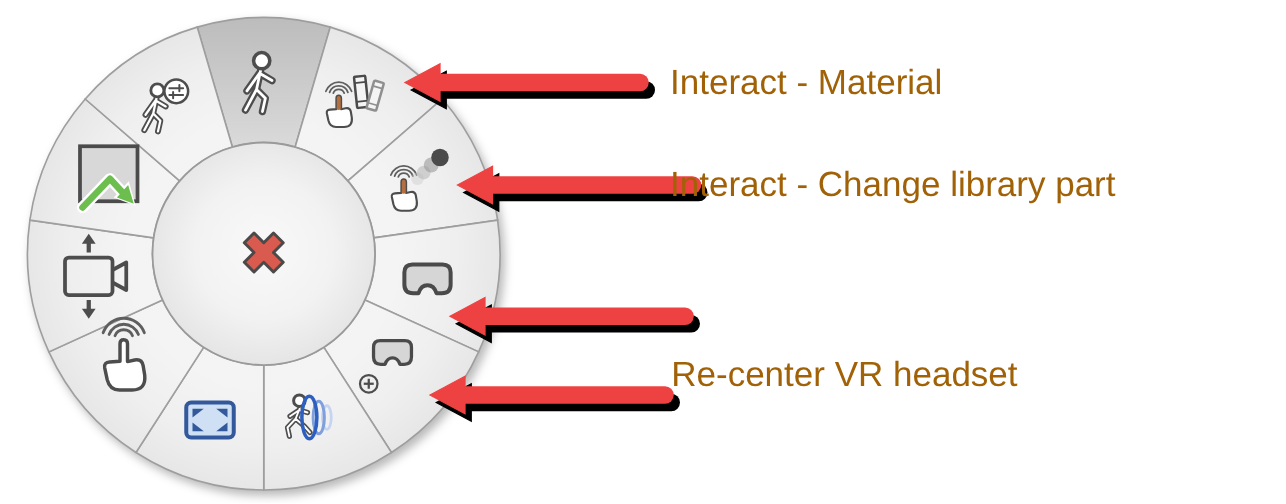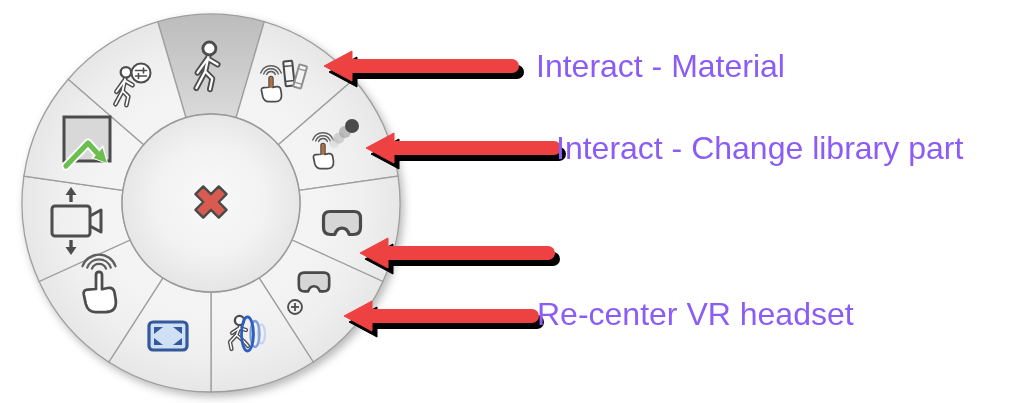--- a/index.html
+++ b/index.html
@@ -1,19 +1,19 @@
 <!DOCTYPE html>
 <html><head>
 <meta charset="utf-8">
 <style>
   html,body{margin:0;padding:0;background:#ffffff;}
   .canvas{position:relative;width:1029px;height:403px;background:#ffffff;overflow:hidden;
           font-family:"Liberation Sans",sans-serif;}
   .wheel-svg{position:absolute;left:0;top:0;}
-  .ann-label{position:absolute;color:#8b5cf6;font-size:32px;line-height:32px;white-space:nowrap;}
+  .ann-label{position:absolute;color:#a16207;font-size:28px;line-height:32px;white-space:nowrap;}
   
   .wA{stroke:#4d4d4d;stroke-width:5;fill:none;stroke-linecap:round;stroke-linejoin:round}
   .wB{stroke:#ffffff;stroke-width:1.9;fill:none;stroke-linecap:round;stroke-linejoin:round}
   .wH{fill:#ffffff;stroke:#4d4d4d;stroke-width:2.4}
   .rA{stroke:#4d4d4d;stroke-width:4.2;fill:none;stroke-linecap:round;stroke-linejoin:round}
   .rB{stroke:#ffffff;stroke-width:1.5;fill:none;stroke-linecap:round;stroke-linejoin:round}
   .seg{stroke:#9e9e9e;stroke-width:1.3}
   .hand{fill:#ffffff;stroke:#4d4d4d;stroke-width:2.2;stroke-linejoin:round}
   .ripple{fill:none;stroke:#5f5f5f;stroke-width:1.8;stroke-linecap:round}
 </style>
@@ -201,16 +201,16 @@
             <use href="#red-arrow" transform="translate(360,253)"></use>
           </g>
       <g>
             <use href="#red-arrow" transform="translate(344,316)"></use>
           </g>
     </g>
   </g>
 </svg>
 
 <div class="ann-label" style="left:536px;top:50px;">Interact - Material</div>
-<div class="ann-label" style="left:536px;top:132px;margin-left:20px;">Interact - Change library part</div>
-<div class="ann-label" style="left:537px;top:298px;">Re-center VR headset</div>
+<div class="ann-label" style="left:536px;top:132px;">Interact - Change library part</div>
+<div class="ann-label" style="left:537px;top:284px;">Re-center VR headset</div>
 
 </div>
 
 </body></html>

